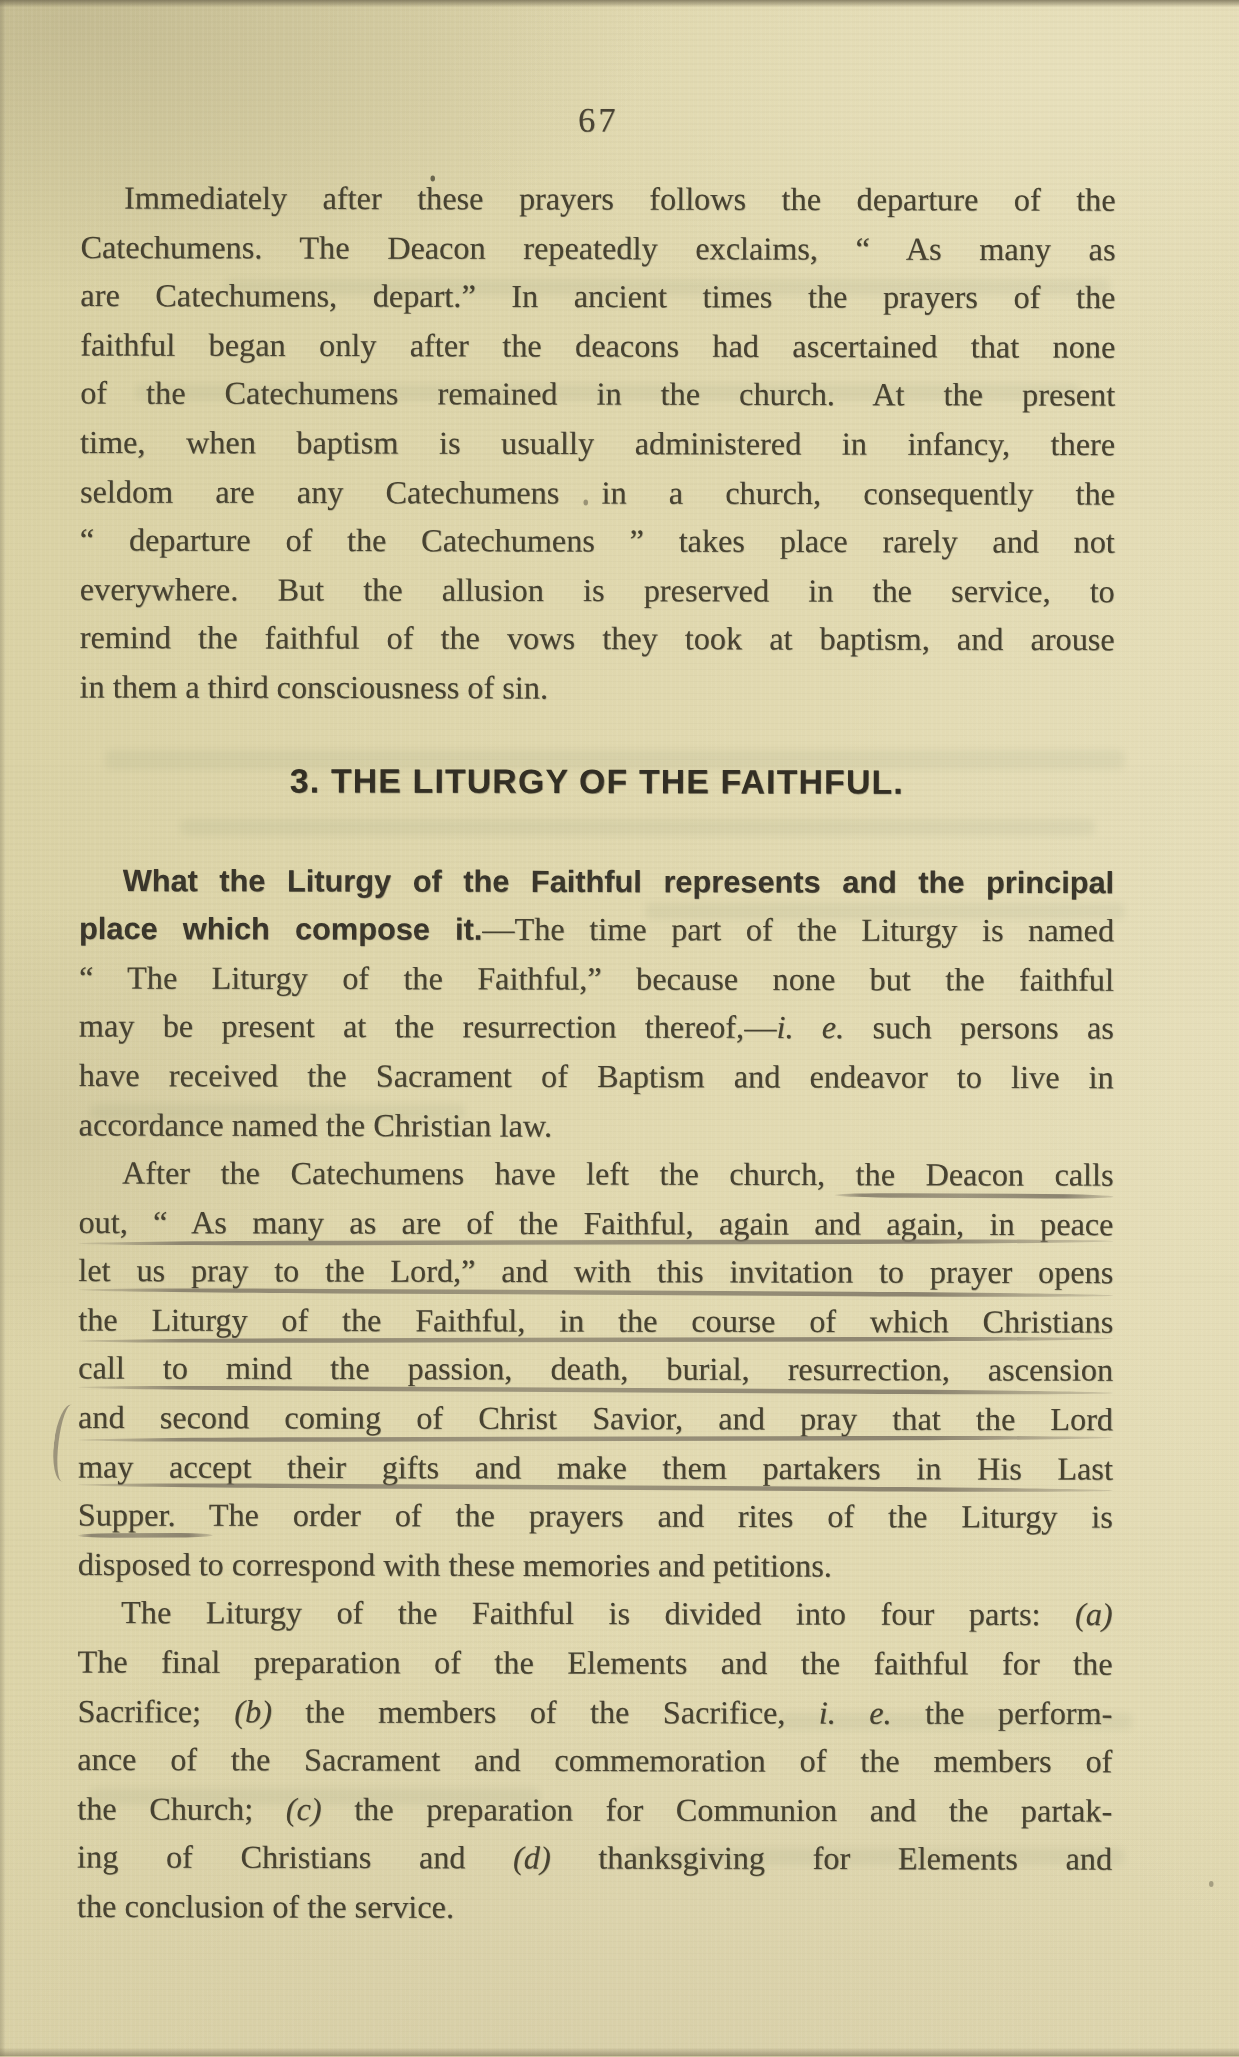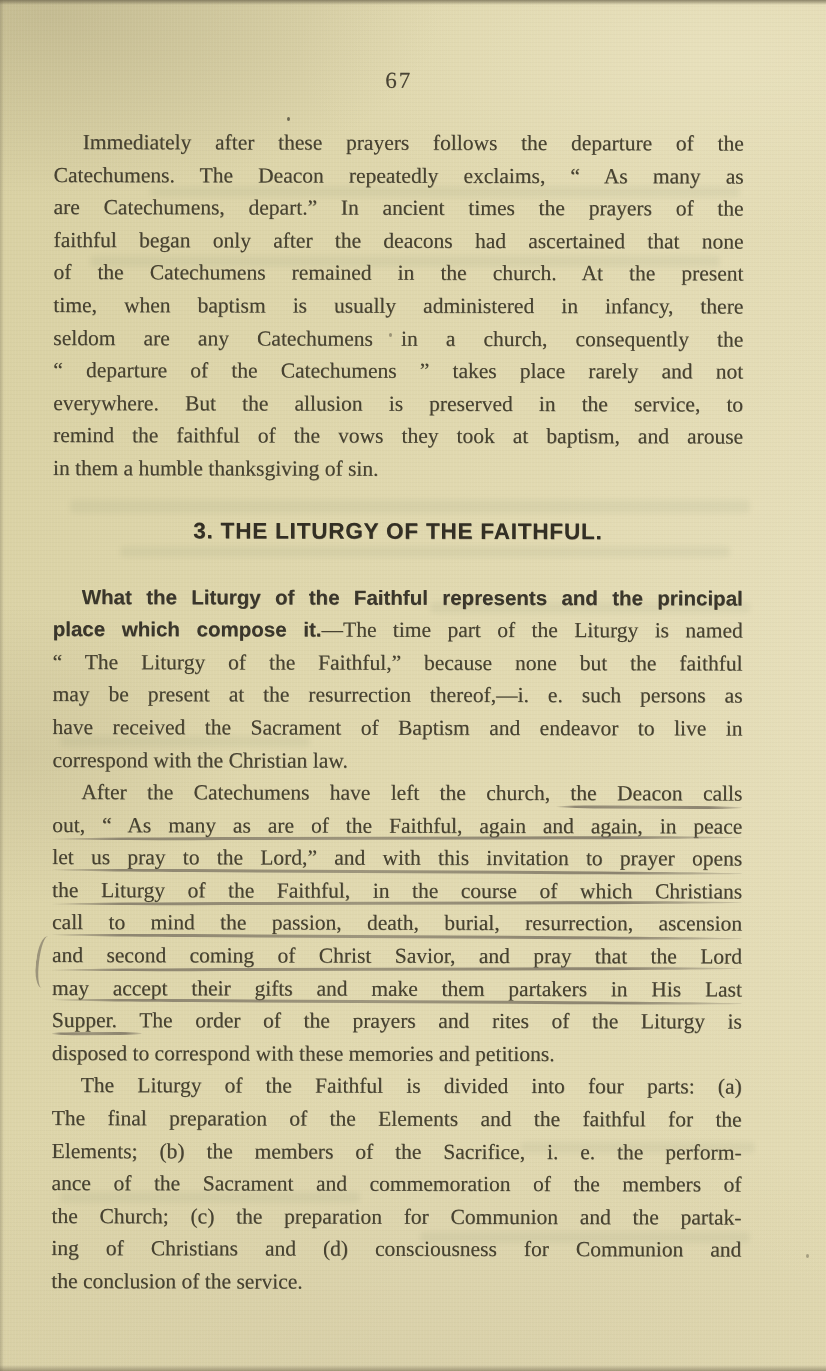--- a/index.html
+++ b/index.html
@@ -69,38 +69,38 @@
   .pagenum{
     margin-top:64px;
     height:32px;line-height:32px;
     text-align:center;
     font-size:23px;
     letter-spacing:2px;
     color:#4a4435;
     text-shadow:0.3px 0.3px 0.5px rgba(60,55,42,0.45);
   }
   .textblock{position:relative;}
-  .textblock.intro{margin-top:30px;}
+  .textblock.intro{margin-top:20px;}
   .line{
     position:relative;
     height:32.6px;line-height:32.6px;
     font-size:21.5px;
     text-align:justify;
     text-align-last:justify;
     text-shadow:0.35px 0.35px 0.5px rgba(62,57,44,0.5);
   }
   .line.nj{text-align-last:left;}
   .line.ind{padding-left:29px;}
   .line .b{
     font-family:"Liberation Sans", sans-serif;
     font-weight:700;
     font-size:20.5px;
     color:#3a362b;
   }
-  .line .i{}
+  .line .i{font-style:italic;}
   .heading{
     margin:30px 0 34px 0;
     height:32px;line-height:32px;
     text-align:center;
     font-family:"Liberation Sans", sans-serif;
     font-weight:700;
     font-size:22.5px;
     letter-spacing:0.8px;
     color:var(--heading-ink);
     text-shadow:0.4px 0.4px 0.5px rgba(45,42,32,0.55);
@@ -158,53 +158,53 @@
           <div class="line ind"><span>Immediately after these prayers follows the departure of the</span></div>
           <div class="line"><span>Catechumens.  The Deacon repeatedly exclaims, “ As many as</span></div>
           <div class="line"><span>are Catechumens, depart.”  In ancient times the prayers of the</span></div>
           <div class="line"><span>faithful began only after the deacons had ascertained that none</span></div>
           <div class="line"><span>of the Catechumens remained in the church.  At the present</span></div>
           <div class="line"><span>time, when baptism is usually administered in infancy, there</span></div>
           <div class="line"><span>seldom are any Catechumens in a church, consequently the</span></div>
           <div class="line"><span>“ departure of the Catechumens ” takes place rarely and not</span></div>
           <div class="line"><span>everywhere.  But the allusion is preserved in the service, to</span></div>
           <div class="line"><span>remind the faithful of the vows they took at baptism, and arouse</span></div>
-          <div class="line nj"><span>in them a humble thanksgiving of sin.</span></div>
+          <div class="line nj"><span>in them a third consciousness of sin.</span></div>
         </div>
       </div>
 
     <h2 class="heading">3. THE LITURGY OF THE FAITHFUL.</h2>
 
     <div class="textblock">
         <div>
           <div class="line ind"><span class="b">What the Liturgy of the Faithful represents and the principal</span></div>
           <div class="line"><span class="b">place which compose it.</span><span>—The time part of the Liturgy is named</span></div>
           <div class="line"><span>“ The Liturgy of the Faithful,” because none but the faithful</span></div>
           <div class="line"><span>may be present at the resurrection thereof,—</span><span class="i">i. e.</span><span> such persons as</span></div>
           <div class="line"><span>have received the Sacrament of Baptism and endeavor to live in</span></div>
-          <div class="line nj"><span>correspond with the Christian law.</span></div>
+          <div class="line nj"><span>accordance named the Christian law.</span></div>
         </div>
         <div>
           <div class="line ind"><span>After the Catechumens have left the church, the Deacon calls</span><div class="pencil" style="left: 73%; width: 27%;"></div></div>
           <div class="line"><span>out, “ As many as are of the Faithful, again and again, in peace</span><div class="pencil" style="left: 0%; width: 100%;"></div></div>
           <div class="line"><span>let us pray to the Lord,” and with this invitation to prayer opens</span><div class="pencil" style="left: 0%; width: 100%;"></div></div>
           <div class="line"><span>the Liturgy of the Faithful, in the course of which Christians</span><div class="pencil" style="left: 0%; width: 100%;"></div></div>
           <div class="line"><span>call to mind the passion, death, burial, resurrection, ascension</span><div class="pencil" style="left: 0%; width: 100%;"></div></div>
           <div class="line"><span>and second coming of Christ Savior, and pray that the Lord</span><div class="pencil" style="left: 0%; width: 100%;"></div></div>
           <div class="line"><span>may accept their gifts and make them partakers in His Last</span><div class="pencil" style="left: 0%; width: 100%;"></div></div>
           <div class="line"><span>Supper.  The order of the prayers and rites of the Liturgy is</span><div class="pencil" style="left: 0%; width: 13%;"></div></div>
           <div class="line nj"><span>disposed to correspond with these memories and petitions.</span></div>
         </div>
         <div>
           <div class="line ind"><span>The Liturgy of the Faithful is divided into four parts:  </span><span class="i">(a)</span></div>
           <div class="line"><span>The final preparation of the Elements and the faithful for the</span></div>
-          <div class="line"><span>Elements; </span><span class="i">(b)</span><span> the members of the Sacrifice, </span><span class="i">i. e.</span><span> the perform-</span></div>
+          <div class="line"><span>Sacrifice; </span><span class="i">(b)</span><span> the members of the Sacrifice, </span><span class="i">i. e.</span><span> the perform-</span></div>
           <div class="line"><span>ance of the Sacrament and commemoration of the members of</span></div>
           <div class="line"><span>the Church; </span><span class="i">(c)</span><span> the preparation for Communion and the partak-</span></div>
-          <div class="line"><span>ing of Christians and </span><span class="i">(d)</span><span> consciousness for Communion and</span></div>
+          <div class="line"><span>ing of Christians and </span><span class="i">(d)</span><span> thanksgiving for Elements and</span></div>
           <div class="line nj"><span>the conclusion of the service.</span></div>
         </div>
       </div>
   </div>
 
   <div class="edge-top"></div>
   <div class="edge-bottom"></div>
   <div class="edge-left"></div>
 </div>
 

